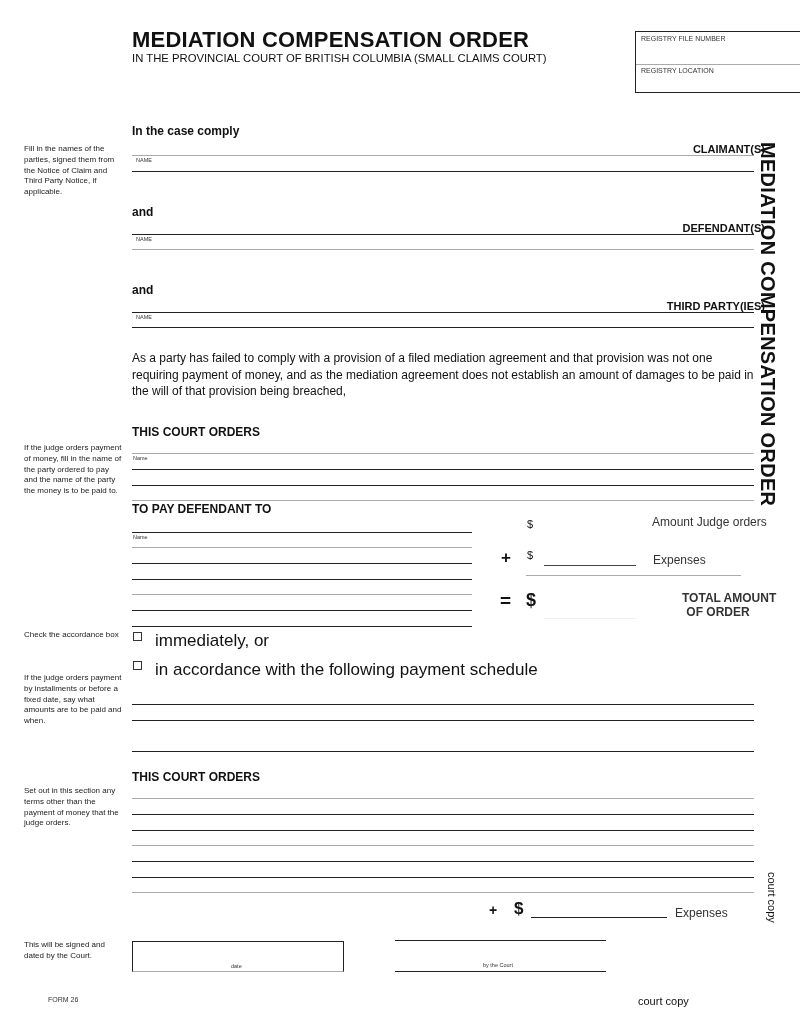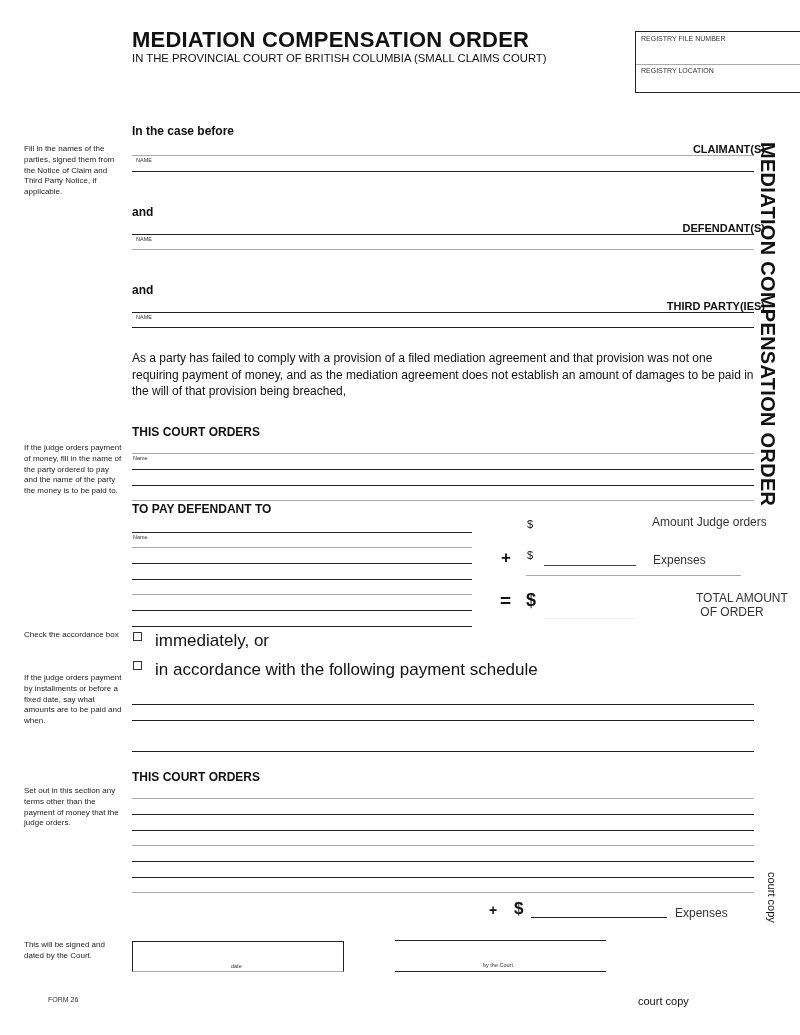--- a/index.html
+++ b/index.html
@@ -40,21 +40,21 @@
   <div class="cell" style="top:12px;width:150px;height:16px"></div>
   <div class="sep"></div>
   <div class="cell" style="top:35px">REGISTRY LOCATION</div>
   <div class="cell" style="top:44px;width:150px;height:14px"></div>
 </div>
 
 <div class="side-title">
   <span>MEDIATION COMPENSATION ORDER</span>
 </div>
 
-<div class="abs h-sec" style="top:124px">In the case before</div>
+<div class="abs h-sec" style="top:124px">In the case comply</div>
 <div class="abs note" style="top:144px">Fill in the names of the parties, signed them from the Notice of Claim and Third Party Notice, if applicable.</div>
 
 <div class="party" style="top:143px">CLAIMANT(S)</div>
 <div class="line lt" style="left:132px;width:622px;top:155px"></div>
 <div class="tiny" style="left:136px;top:157px">NAME</div>
 <div class="abs" style="left:160px;top:157px;width:590px;height:14px;font-size:11px"></div>
 <div class="line dk" style="left:132px;width:622px;top:171px"></div>
 
 <div class="abs h-and" style="top:205px">and</div>
 <div class="party" style="top:222px">DEFENDANT(S)</div>
@@ -99,21 +99,21 @@
 
 <div class="sym" style="left:501px;top:548px;font-size:17px">+</div>
 <div class="sym" style="left:527px;top:549px;font-size:11px;font-weight:normal">$</div>
 <div class="abs" style="left:544px;top:551px;width:92px;height:14px;border-bottom:1px solid #444"></div>
 <div class="amt-lbl" style="left:653px;top:553px">Expenses</div>
 <div class="line lt" style="left:526px;width:215px;top:575px"></div>
 
 <div class="sym" style="left:500px;top:590px;font-size:19px">=</div>
 <div class="sym" style="left:526px;top:590px;font-size:18px">$</div>
 <div class="abs" style="left:544px;top:600px;width:92px;height:18px;border-bottom:1px solid #eee"></div>
-<div class="amt-lbl" style="left:696px;top:591px;font-weight:normal;text-align:center;width:72px">
+<div class="amt-lbl" style="left:682px;top:591px;font-weight:bold;text-align:center;width:72px">
   <div>TOTAL AMOUNT</div>
   <div>OF ORDER</div>
 </div>
 
 <div class="abs note" style="top:630px">Check the accordance box</div>
 <div class="chk" style="left:133px;top:632px"></div>
 <div class="chklbl" style="left:155px;top:631px">immediately, or</div>
 <div class="chk" style="left:133px;top:661px"></div>
 <div class="chklbl" style="left:155px;top:660px">in accordance with the following payment schedule</div>
 <div class="abs note" style="top:673px">If the judge orders payment by installments or before a fixed date, say what amounts are to be paid and when.</div>

